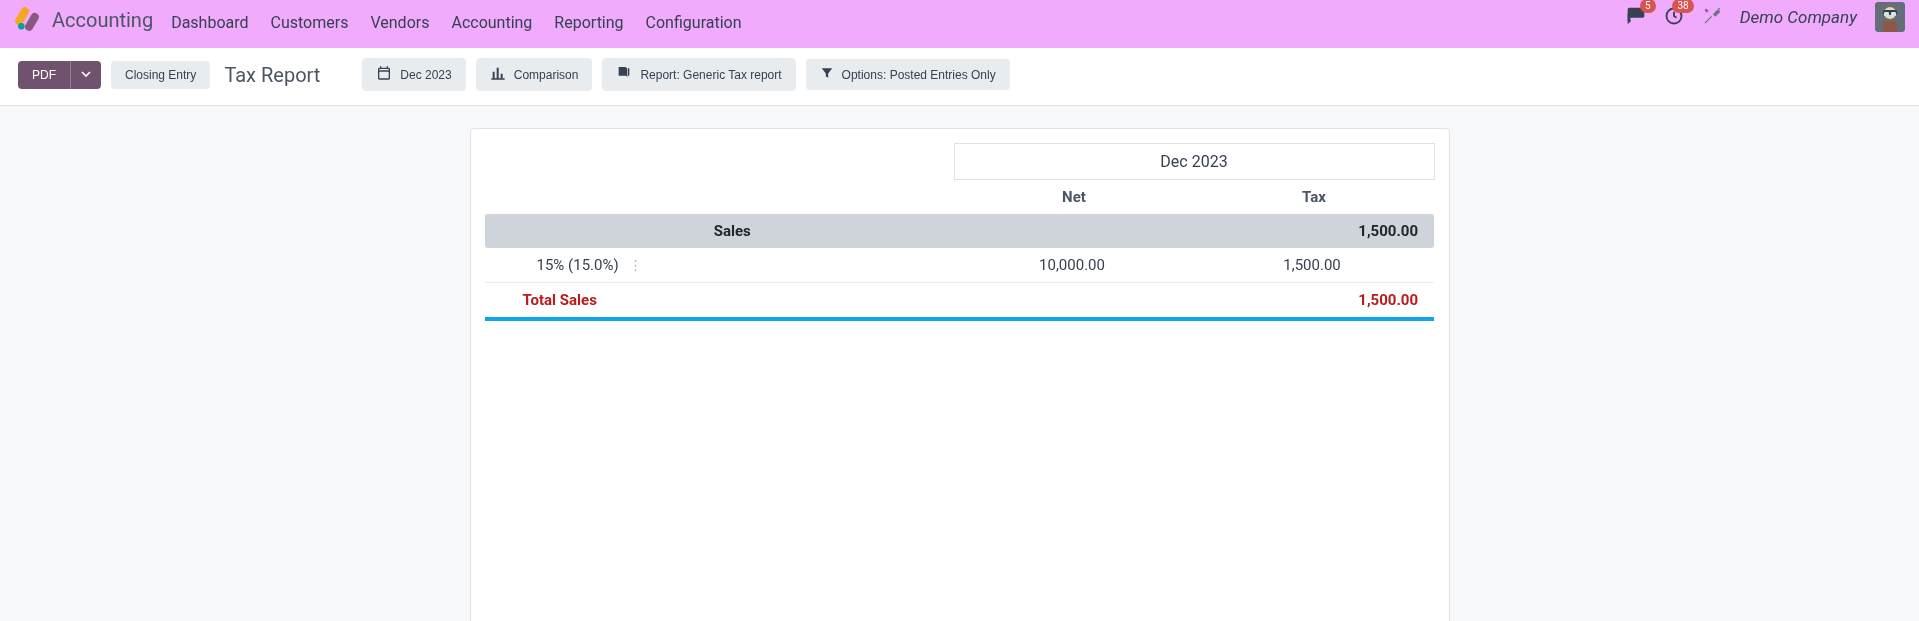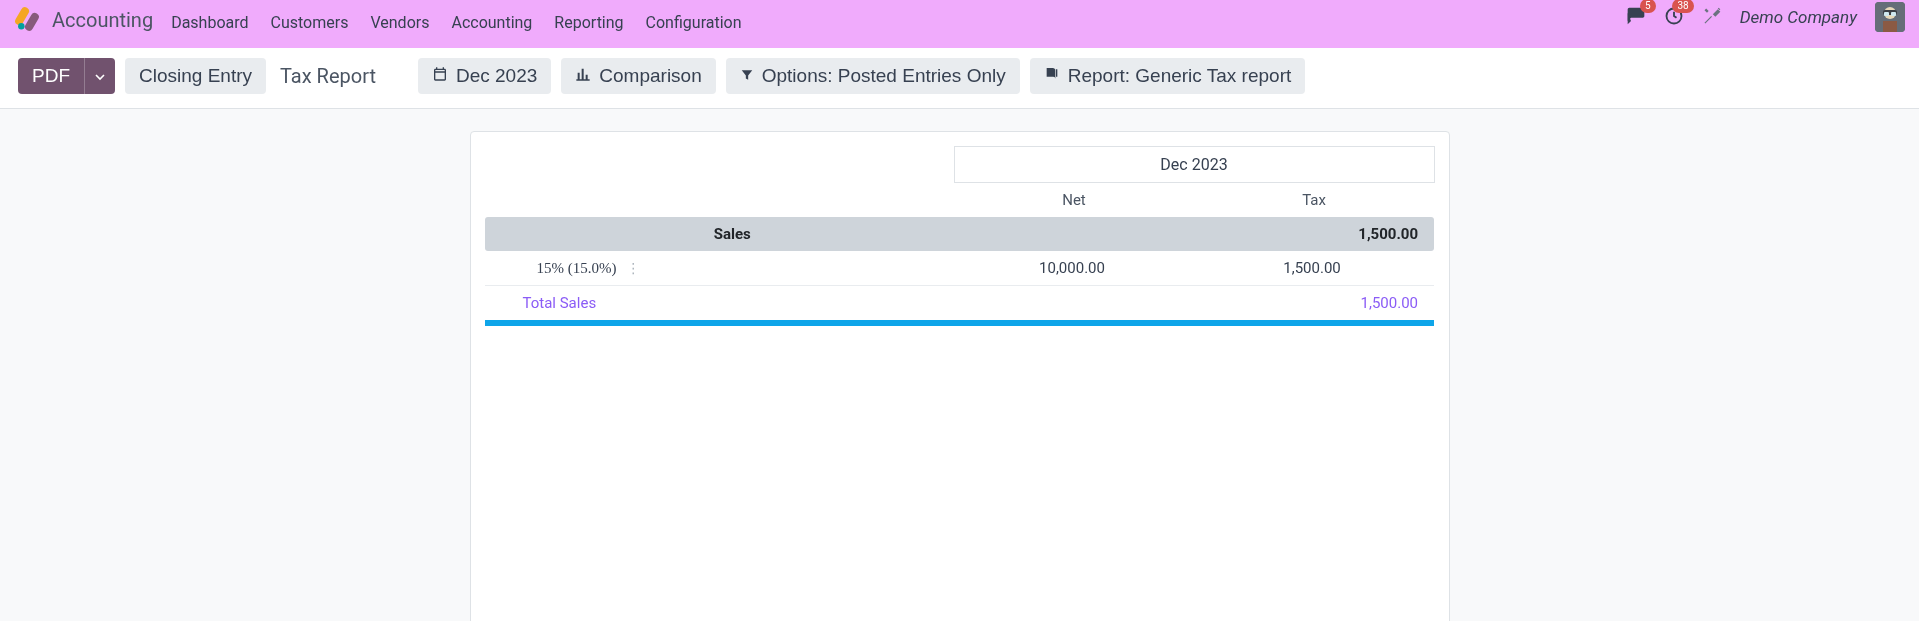--- a/index.html
+++ b/index.html
@@ -80,21 +80,21 @@
     padding: 10px 18px 14px;
     gap: 10px;
     border-bottom: 1px solid #dee2e6;
     flex-wrap: wrap;
   }
   .btn {
     background: #e9ecef;
     border: none;
     border-radius: 4px;
     padding: 7px 14px;
-    font-size: 19px;
+    font-size: 12px;
     color: #374151;
     cursor: pointer;
     display: inline-flex;
     align-items: center;
     gap: 8px;
   }
   .btn-group {
     display: inline-flex;
   }
   .btn-group .btn { border-radius: 0; }
@@ -137,40 +137,40 @@
   }
   .period-row th {
     border: 1px solid #dee2e6;
     text-align: center;
     font-weight: 400;
     font-size: 16px;
   }
   .period-row th.blank { border: none; }
   .sub-header th {
     text-align: center;
-    font-weight: 400;
+    font-weight: 700;
     color: #4b5563;
     padding-top: 10px;
     padding-bottom: 10px;
     margin-top: 44px;
   }
   .sub-header th.blank { text-align: left; }
   .section-row td {
     background: #ced4da;
     font-weight: 700;
     color: #212529;
     text-align: center;
   }
   .section-row td:first-child { padding-left: 38px; border-radius: 3px 0 0 3px;}
   .section-row td:last-child { text-align: right; padding-right: 16px; border-radius: 0 3px 3px 0;}
   .data-row td { border-bottom: 1px solid #e9ecef; }
-  .data-row td.label { padding-left: 52px; font-family: Liberation Serif, serif; }
+  .data-row td.label { padding-left: 52px; }
   .data-row td.num { text-align: center; padding-right: 16px;}
   .more-dots { color: #adb5bd; margin-left: 6px; cursor: pointer; font-size: 14px;}
-  .total-row td { font-weight: 400; color: #8b5cf6; border-bottom: 6px solid #0ea5e9;}
+  .total-row td { font-weight: 700; color: #b91c1c; border-bottom: 4px solid #0ea5e9;}
   .total-row td.label { padding-left: 38px; }
   .total-row td.num { text-align: right; padding-right: 16px;}
   .col-net, .col-tax { width: 240px; }
 </style>
 </head>
 <body>
 
 <div class="navbar">
   <div class="logo">
     <svg viewBox="0 0 32 32" width="26" height="26">
@@ -256,34 +256,34 @@
     <span>
       <svg width="16" height="16" viewBox="0 0 24 24" fill="#374151">
           <path d="M4 20h3V10H4v10zm6 0h3V4h-3v16zm6 0h3v-7h-3v7zM2 22h20v-2H2v2z"></path>
         </svg>
     </span>
     <span>Comparison</span>
   </button>
 
   <button class="btn">
     <span>
+      <svg width="16" height="16" viewBox="0 0 24 24" fill="#374151">
+          <path d="M4 3h9a4 4 0 0 1 4 4v12a3 3 0 0 0-3-3H4V3zm16 0v13h-2V7a6 6 0 0 0-.3-2H20z"></path>
+        </svg>
+    </span>
+    <span>Report: Generic Tax report</span>
+  </button>
+
+  <button class="btn">
+    <span>
       <svg width="14" height="14" viewBox="0 0 24 24" fill="#374151">
           <path d="M3 4h18l-7 9v7l-4-2v-5L3 4z"></path>
         </svg>
     </span>
     <span>Options: Posted Entries Only</span>
-  </button>
-
-  <button class="btn">
-    <span>
-      <svg width="16" height="16" viewBox="0 0 24 24" fill="#374151">
-          <path d="M4 3h9a4 4 0 0 1 4 4v12a3 3 0 0 0-3-3H4V3zm16 0v13h-2V7a6 6 0 0 0-.3-2H20z"></path>
-        </svg>
-    </span>
-    <span>Report: Generic Tax report</span>
   </button>
 </div>
 
 <div class="main">
   <div class="card">
     <table class="report">
       <thead>
         <tr class="period-row">
           <th class="blank"></th>
           <th colspan="2">Dec 2023</th>

